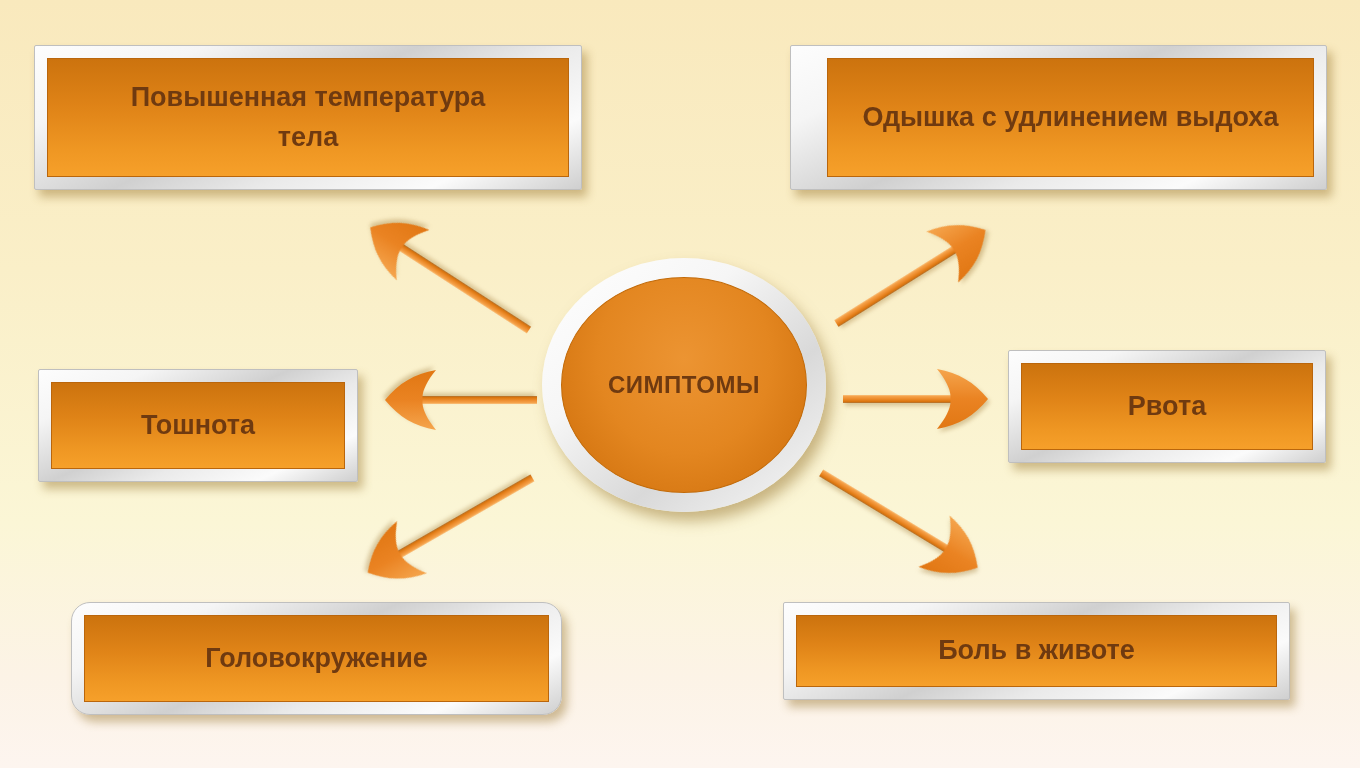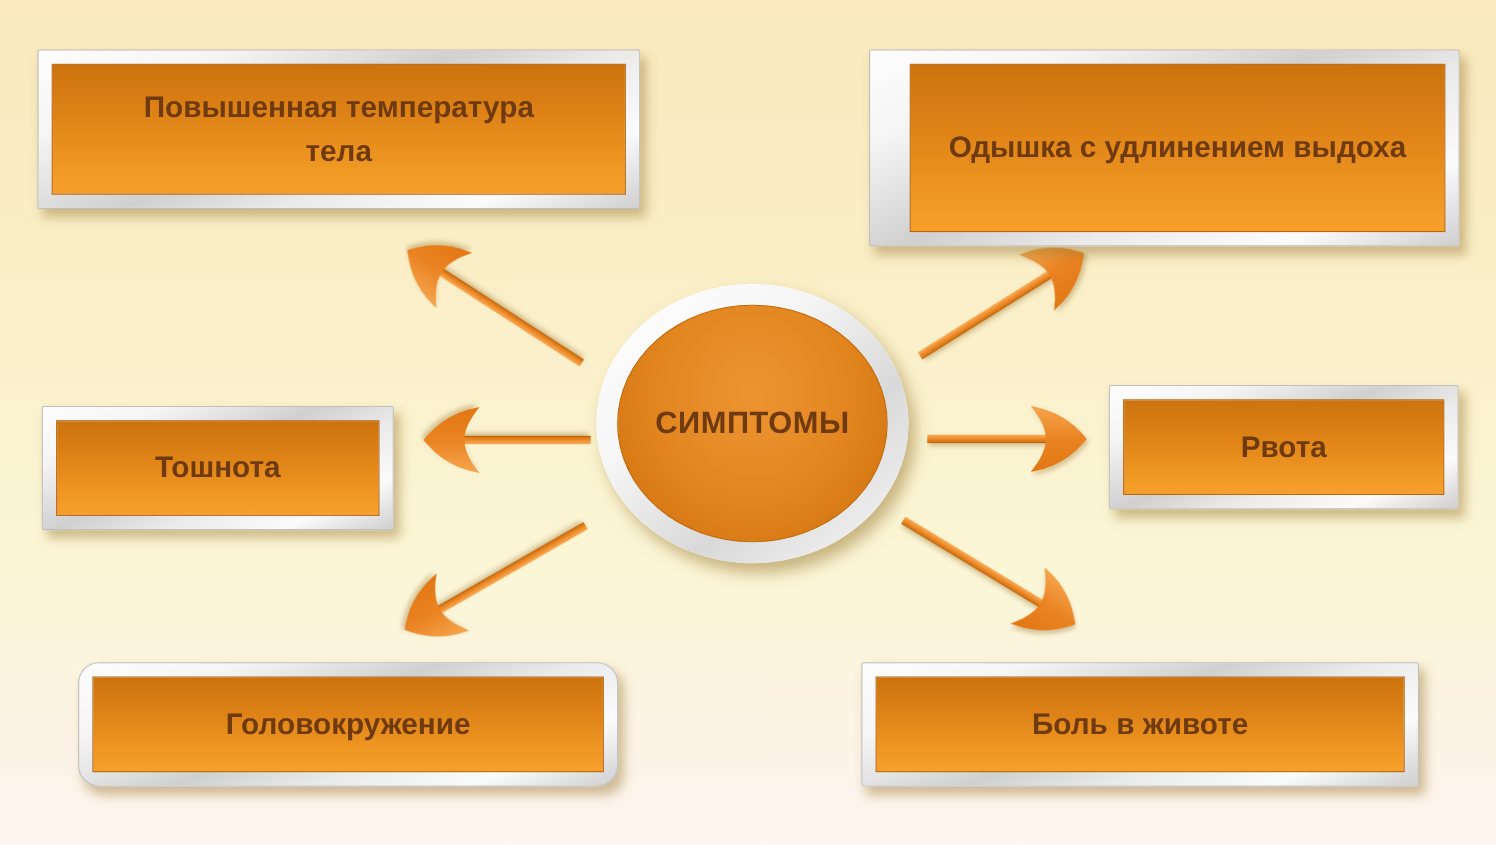--- a/index.html
+++ b/index.html
@@ -25,40 +25,40 @@
     display:flex;align-items:center;justify-content:center;text-align:center;
   }
   .label{
     color:#6f3a10;font-weight:bold;font-size:27px;line-height:1.45;
     padding:0 10px;
   }
   .two-line .label{max-width:400px;}
 
   
   .box-top-left    {left:34px;  top:45px;  width:548px; height:145px;}
-  .box-top-right   {left:790px; top:45px;  width:537px; height:179px;padding-left:36px;}
+  .box-top-right   {left:790px; top:45px;  width:537px; height:145px;padding-left:36px;}
   .box-mid-left    {left:38px;  top:369px; width:320px; height:113px;}
   .box-mid-right   {left:1008px;top:350px; width:318px; height:113px;}
   .box-bottom-left {left:71px;  top:602px; width:491px; height:113px;border-radius:19px;}
-  .box-bottom-right{left:783px; top:602px; width:507px; height:113px;}
+  .box-bottom-right{left:783px; top:602px; width:507px; height:98px;}
 
   
   .circle-ring{
     position:absolute;left:542px;top:258px;width:284px;height:254px;border-radius:50%;
     background:linear-gradient(140deg,#ffffff 0%,#f6f6f6 35%,#d9d9d9 65%,#f0f0f0 90%,#ffffff 100%);
     box-shadow:6px 9px 14px rgba(150,115,45,0.5);
     display:flex;align-items:center;justify-content:center;
   }
   .circle-inner{
     width:246px;height:216px;border-radius:50%;box-sizing:border-box;
     background:radial-gradient(ellipse at 50% 38%,#ec9432 0%,#e38620 50%,#d37410 85%,#ca6c08 100%);
     border:1px solid #c26a08;
     display:flex;align-items:center;justify-content:center;text-align:center;
   }
-  .circle-inner .label{font-size:28px;letter-spacing:0.5px;}
+  .circle-inner .label{font-size:24px;letter-spacing:0.5px;}
 
   
   .arrow{position:absolute;height:60px;transform-origin:center center;
          filter:drop-shadow(2px 3px 2px rgba(150,110,40,0.35));}
   .a-top-left    {left:355px;top:249px;transform:rotate(-147.1deg);}
   .a-top-right   {left:822px;top:247px;transform:rotate(-32.1deg);}
   .a-left        {left:385px;top:370px;transform:rotate(180deg);}
   .a-right       {left:842px;top:369px;transform:rotate(0deg);}
   .a-bottom-left {left:355px;top:495px;transform:rotate(150.1deg);}
   .a-bottom-right{left:807px;top:490px;transform:rotate(31.2deg);}

